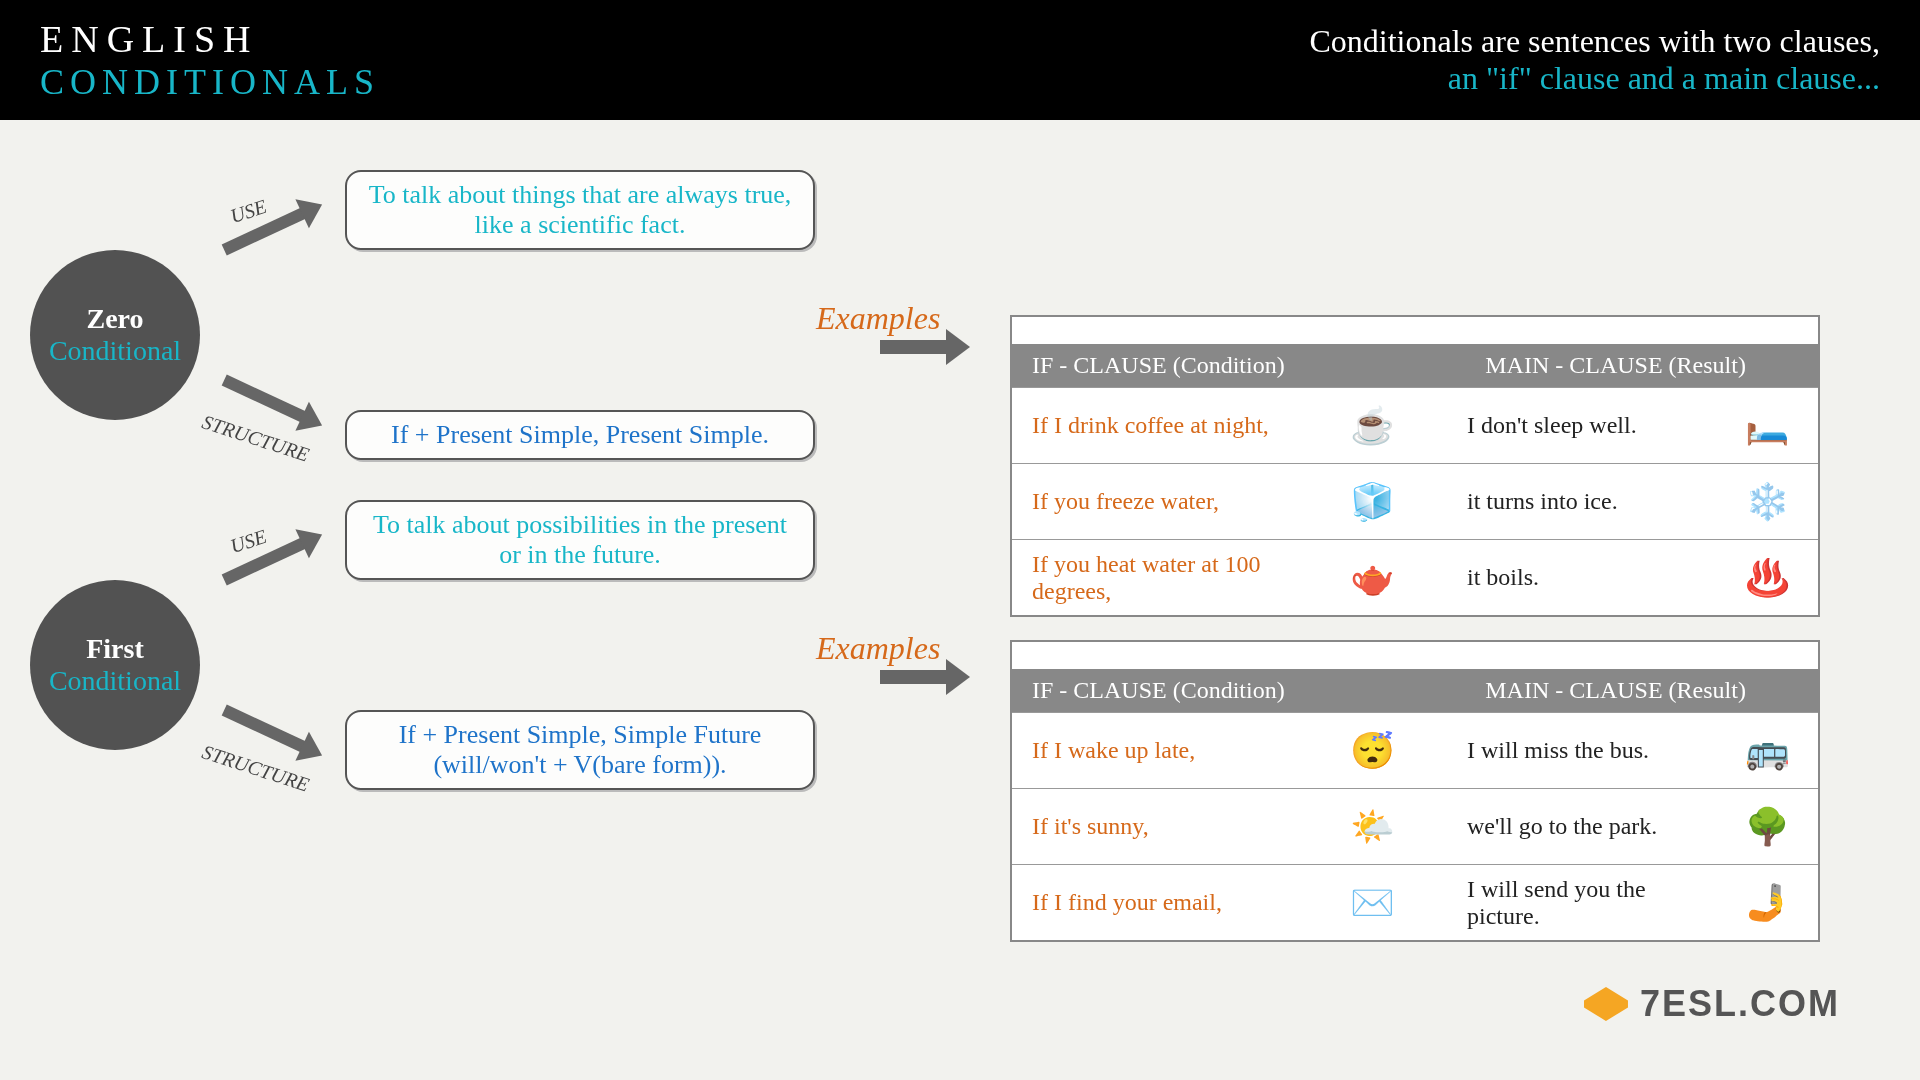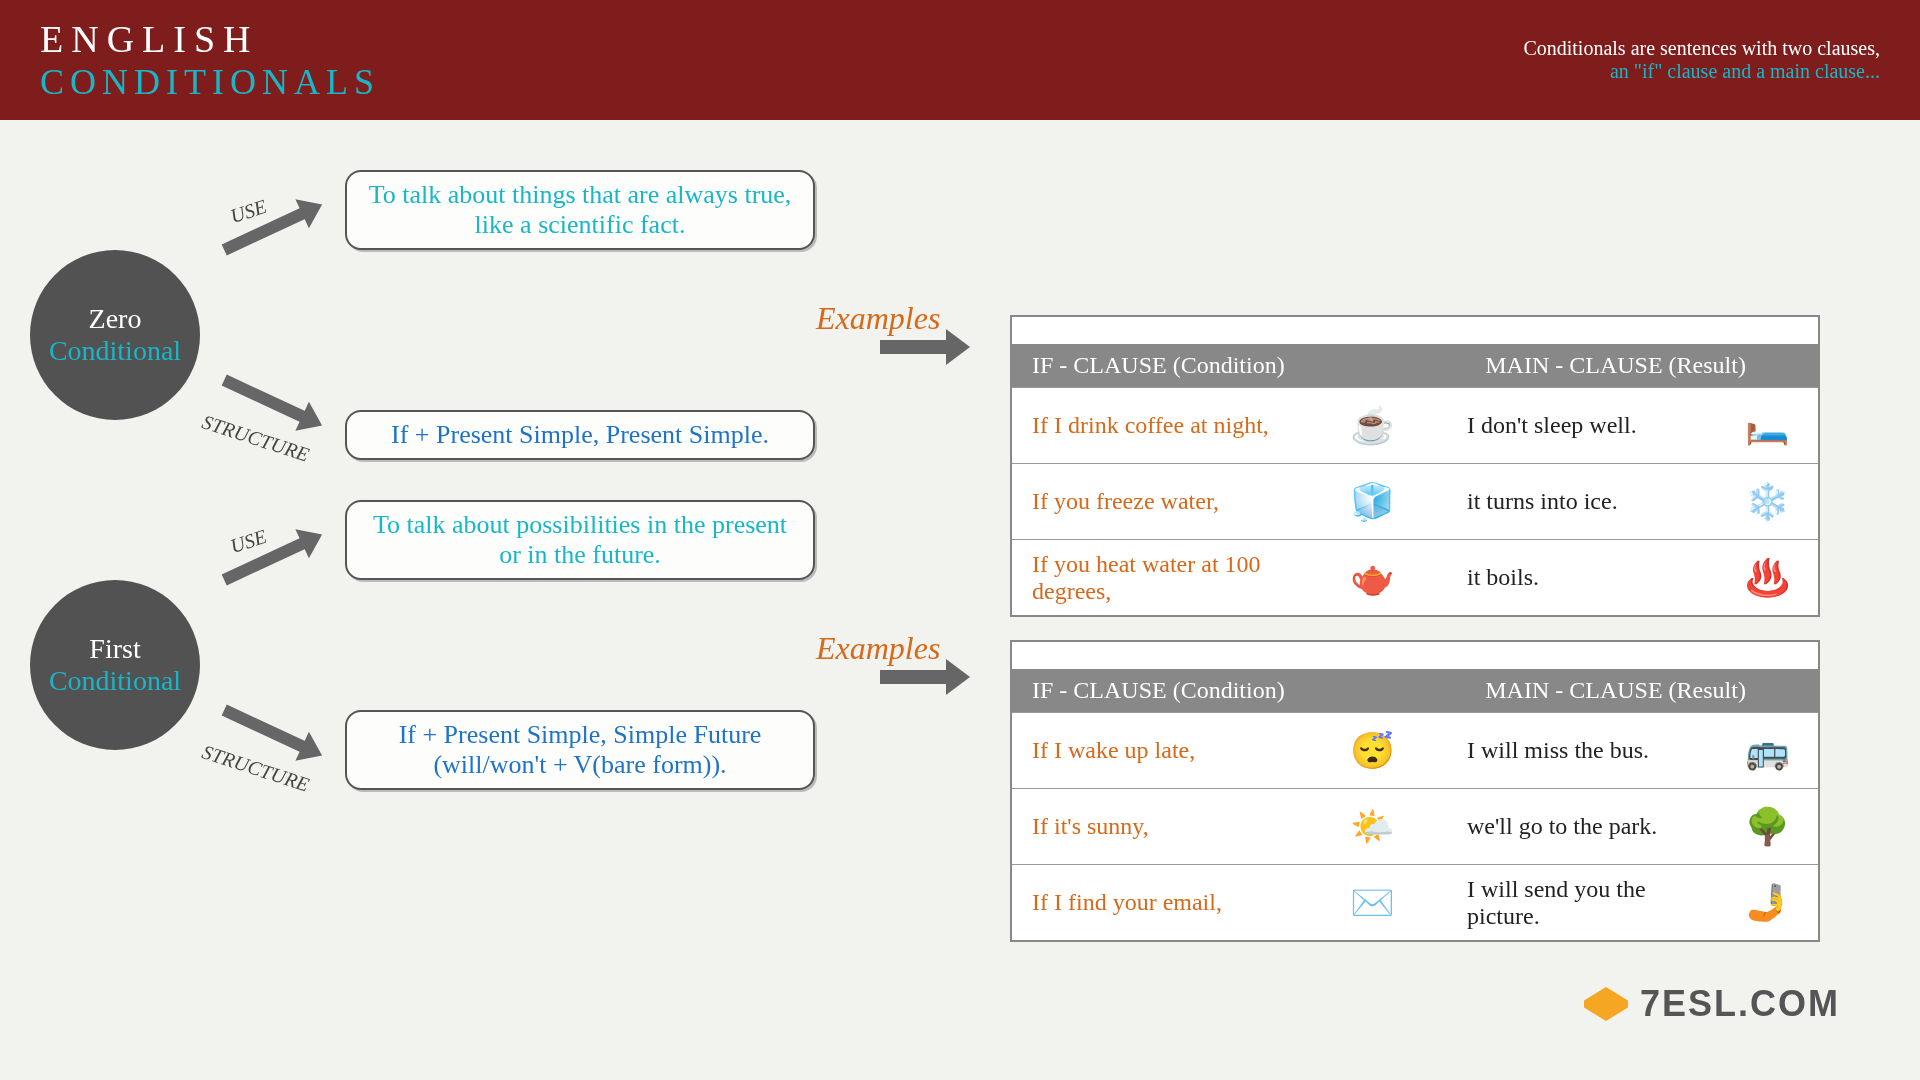--- a/index.html
+++ b/index.html
@@ -7,21 +7,21 @@
   width: 1920px;
   height: 1080px;
   background: #f2f2ee;
   font-family: 'Comic Sans MS', 'Segoe Script', cursive;
   position: relative;
   overflow: hidden;
 }
 .header {
   width: 100%;
   height: 120px;
-  background: #7f1d1d;
+  background: #000000;
   display: flex;
   justify-content: space-between;
   align-items: center;
   padding: 0 40px;
 }
 .header-left {
   display: flex;
   flex-direction: column;
 }
 .header-left .english {
@@ -31,21 +31,21 @@
   color: #fff;
 }
 .header-left .conditionals {
   font-family: Georgia, serif;
   font-size: 36px;
   letter-spacing: 6px;
   color: #18b6c8;
 }
 .header-right {
   text-align: right;
-  font-size: 20px;
+  font-size: 32px;
 }
 .header-right .line1 { color: #fff; }
 .header-right .line2 { color: #18b6c8; }
 
 .content {
   position: relative;
   width: 100%;
   height: 920px;
   padding: 30px 40px;
 }
@@ -65,21 +65,21 @@
   width: 170px;
   height: 170px;
   border-radius: 50%;
   background: #525252;
   display: flex;
   flex-direction: column;
   justify-content: center;
   align-items: center;
   font-size: 28px;
 }
-.circle .name { color: #fff; }
+.circle .name { color: #fff; font-weight: bold; }
 .circle .cond { color: #18b6c8; }
 
 .bubble {
   position: absolute;
   left: 325px;
   width: 470px;
   padding: 8px 20px;
   border: 2px solid #555;
   border-radius: 16px;
   background: #fdfdfc;

